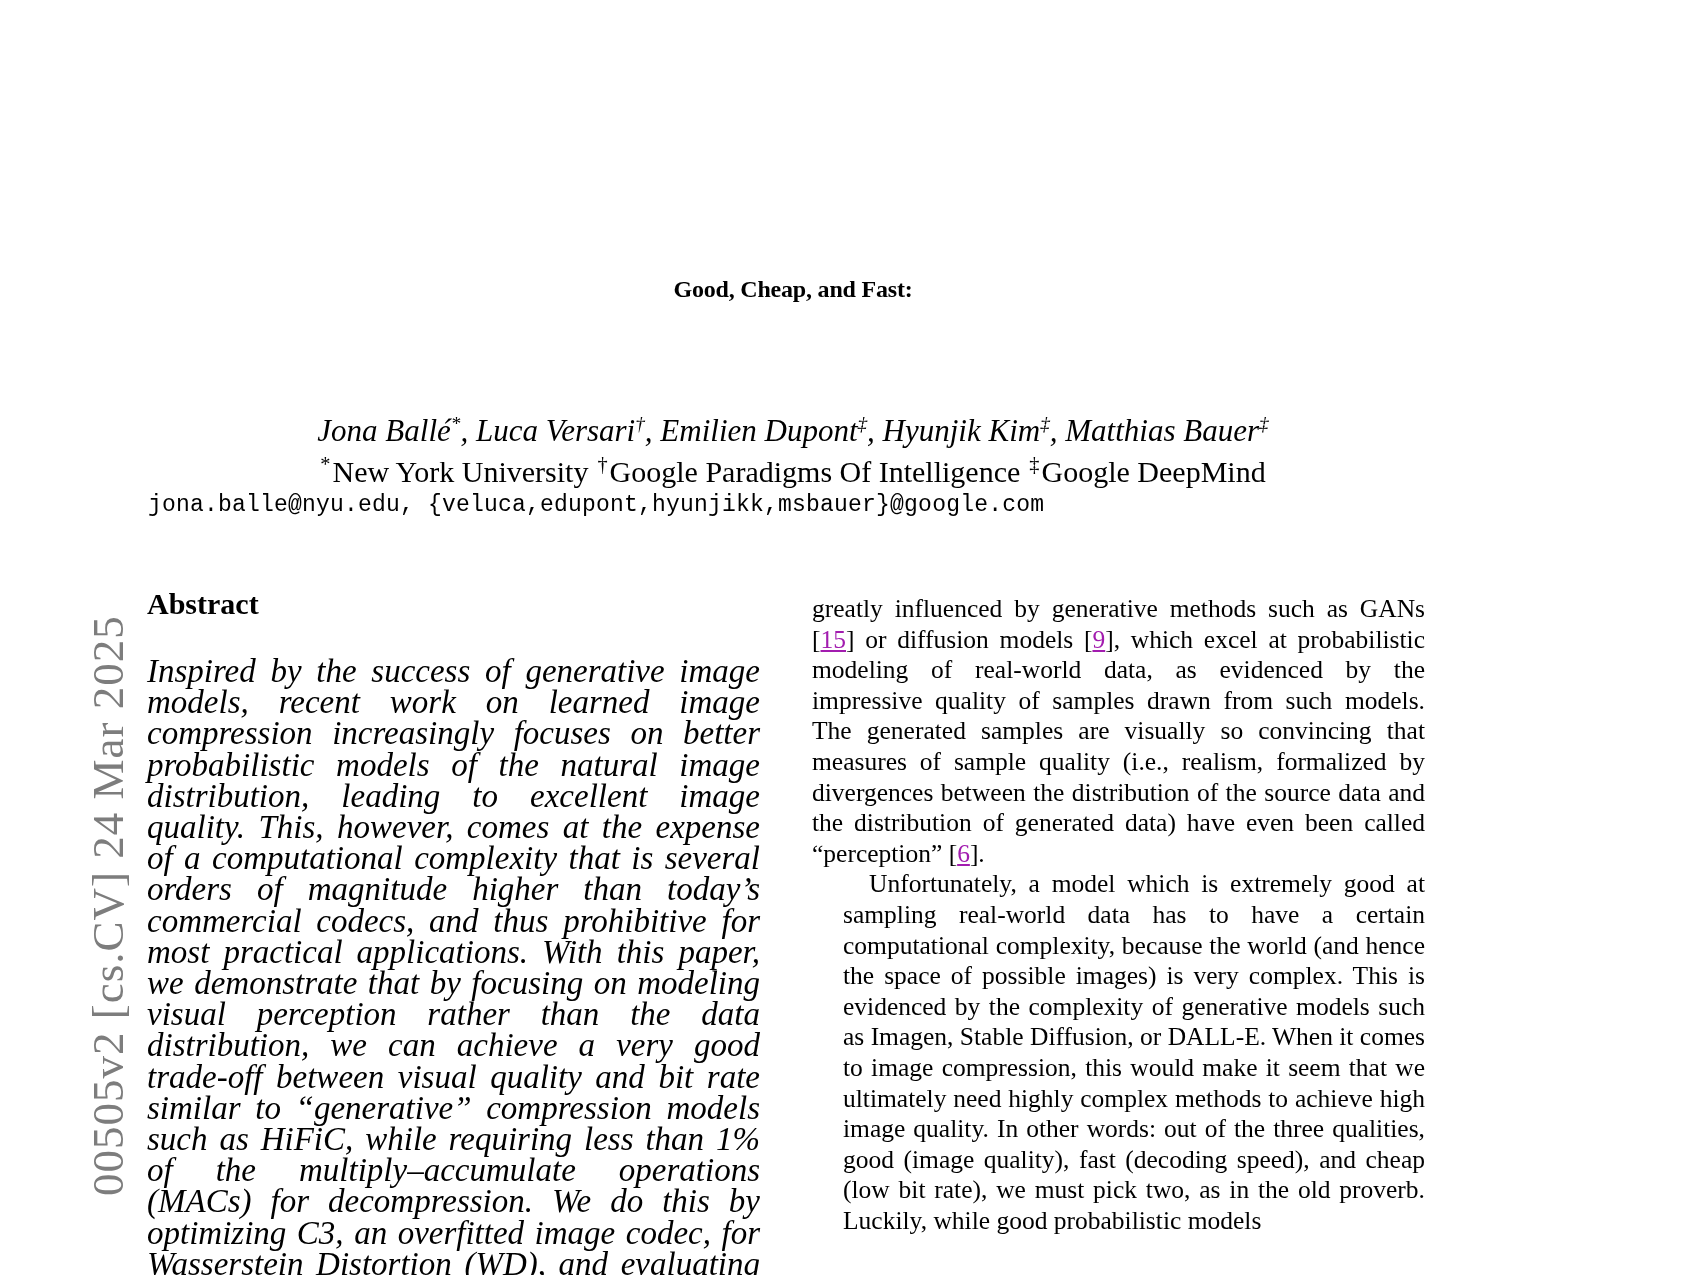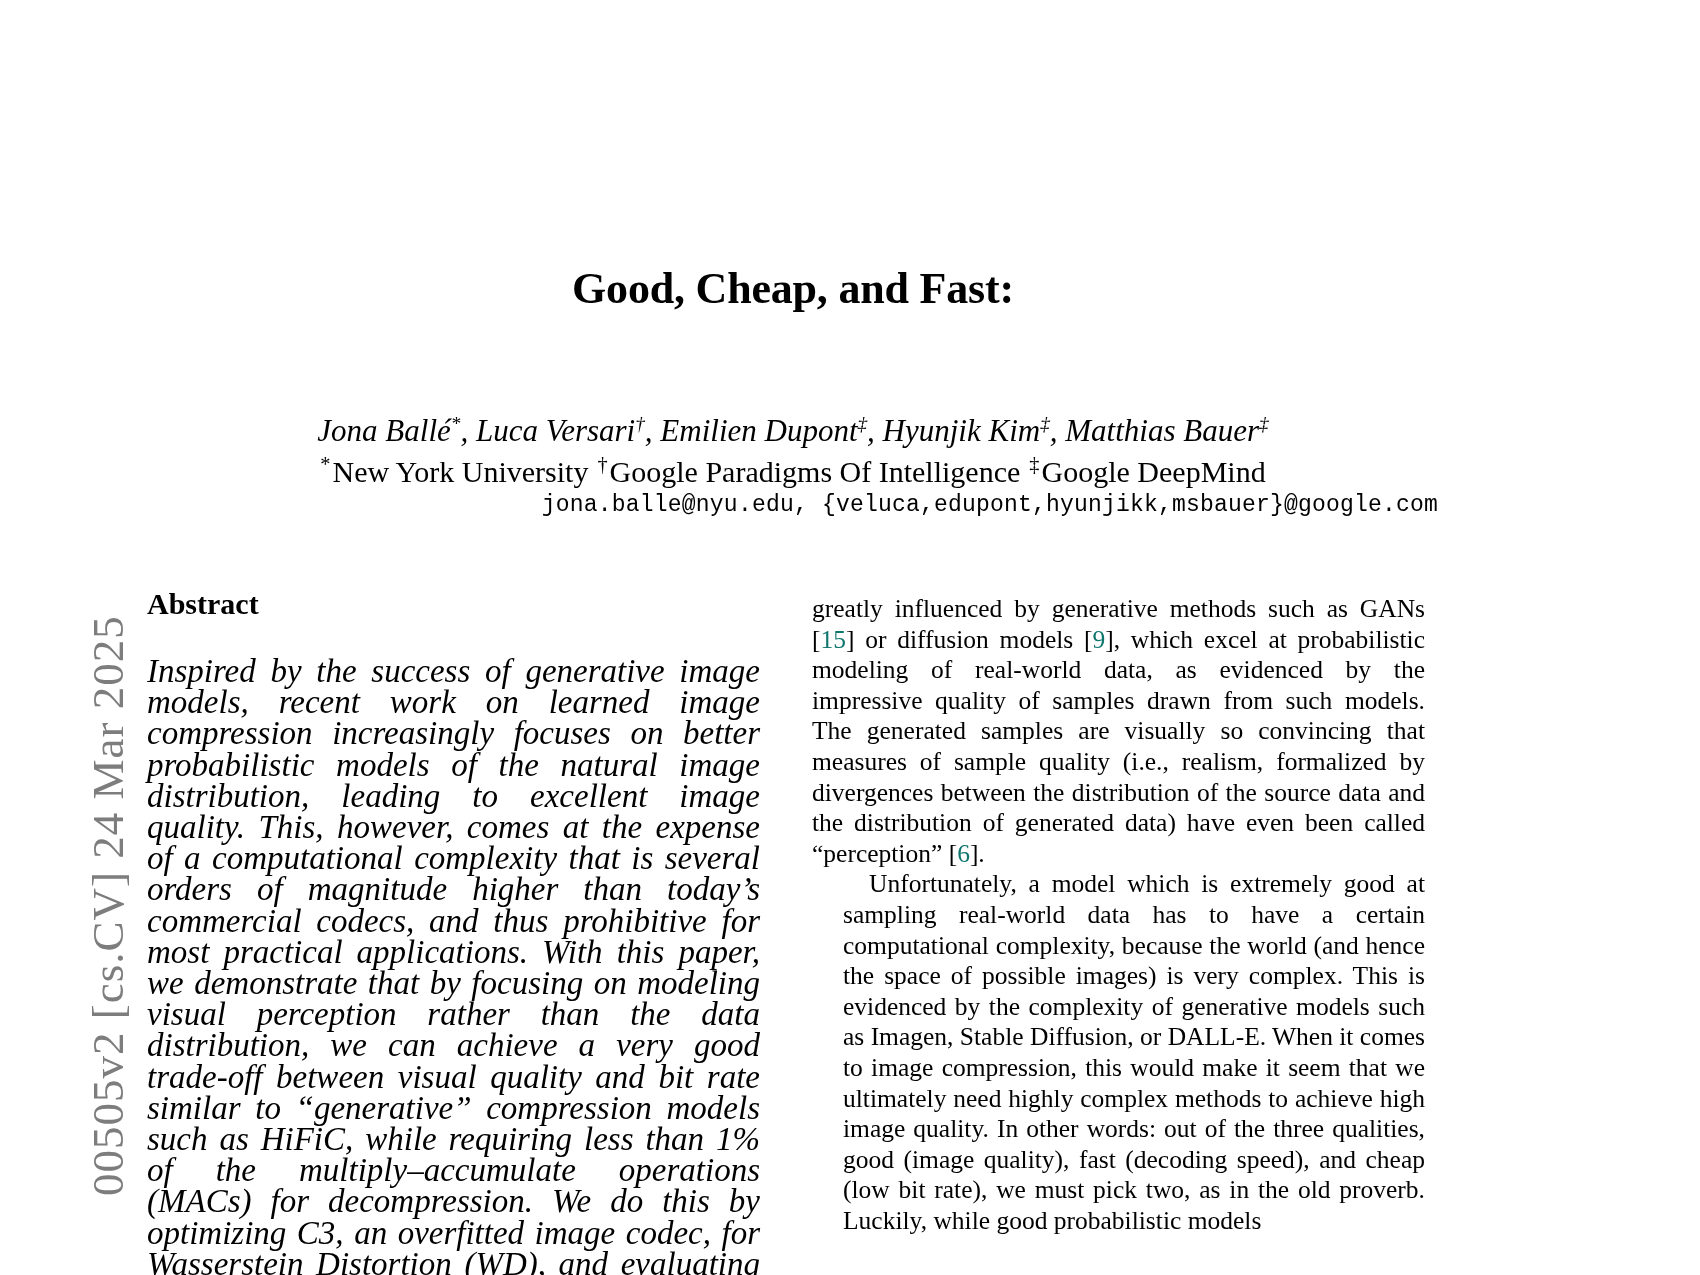--- a/index.html
+++ b/index.html
@@ -43,21 +43,21 @@
 
   #title-block {
     position: absolute;
     left: 148px;
     top: 265px;
     width: 1290px;
     text-align: center;
   }
   .title-line {
     font-weight: bold;
-    font-size: 44px;
+    font-size: 24px;
     line-height: 48px;
     letter-spacing: -0.2px;
   }
 
   #author-block {
     position: absolute;
     left: 148px;
     top: 412px;
     width: 1290px;
     text-align: center;
@@ -85,21 +85,21 @@
     line-height: 0;
     margin-right: 2px;
   }
   .affil-gap { display: inline-block; width: 9px; }
 
   #email-line {
     position: absolute;
     left: 148px;
     top: 492px;
     width: 1290px;
-    text-align: right;
+    text-align: left;
     font-family: "Liberation Mono", "DejaVu Sans Mono", monospace;
     font-size: 23px;
     letter-spacing: 0.2px;
     white-space: nowrap;
   }
 
   
   .column {
     position: absolute;
     top: 586px;
@@ -128,21 +128,21 @@
 
   .body-par {
     font-size: 25.5px;
     line-height: 30.6px;
     text-align: justify;
     text-justify: inter-word;
     margin: 0;
   }
   .body-par + .body-par { text-indent: 26px; margin-left: 31px; }
 
-  .cite { color: #0f766e; }
+  .cite { color: #a21caf; text-decoration: underline; }
   .it { }
 
   
   #col-right { top: 594px; }
 </style>
 </head>
 <body>
 
 <div id="page">
 

